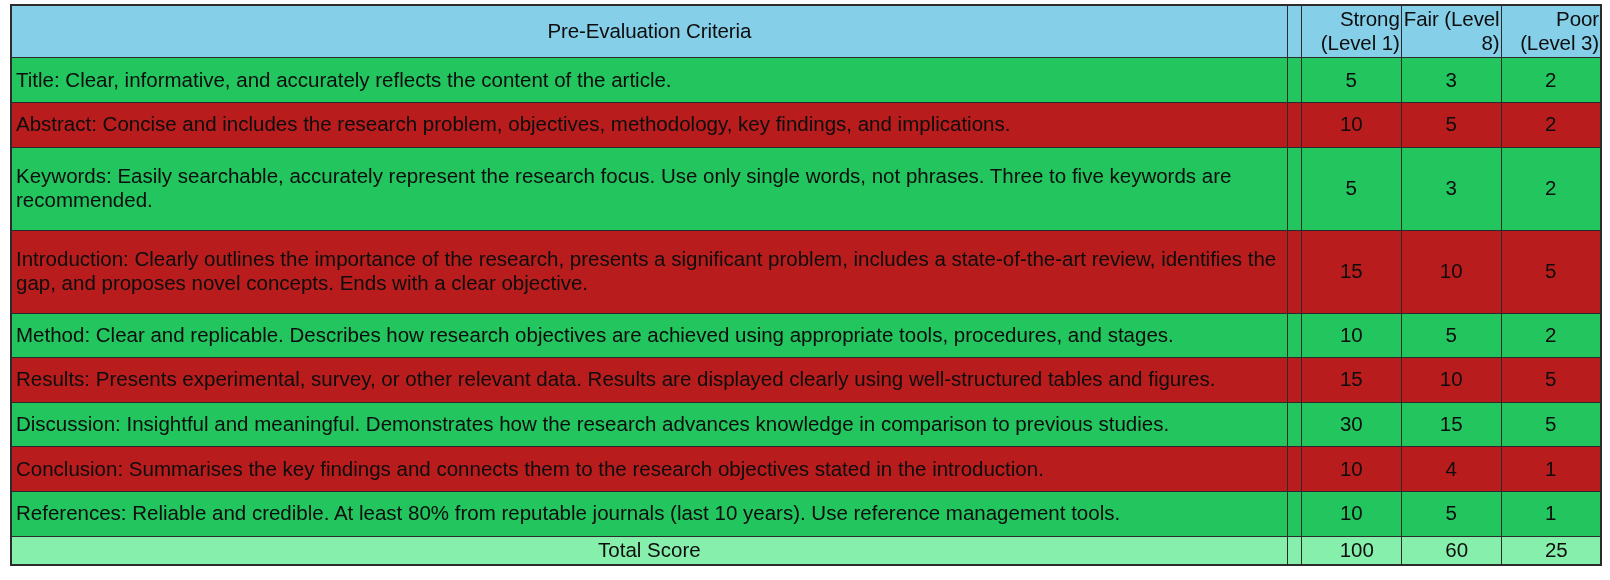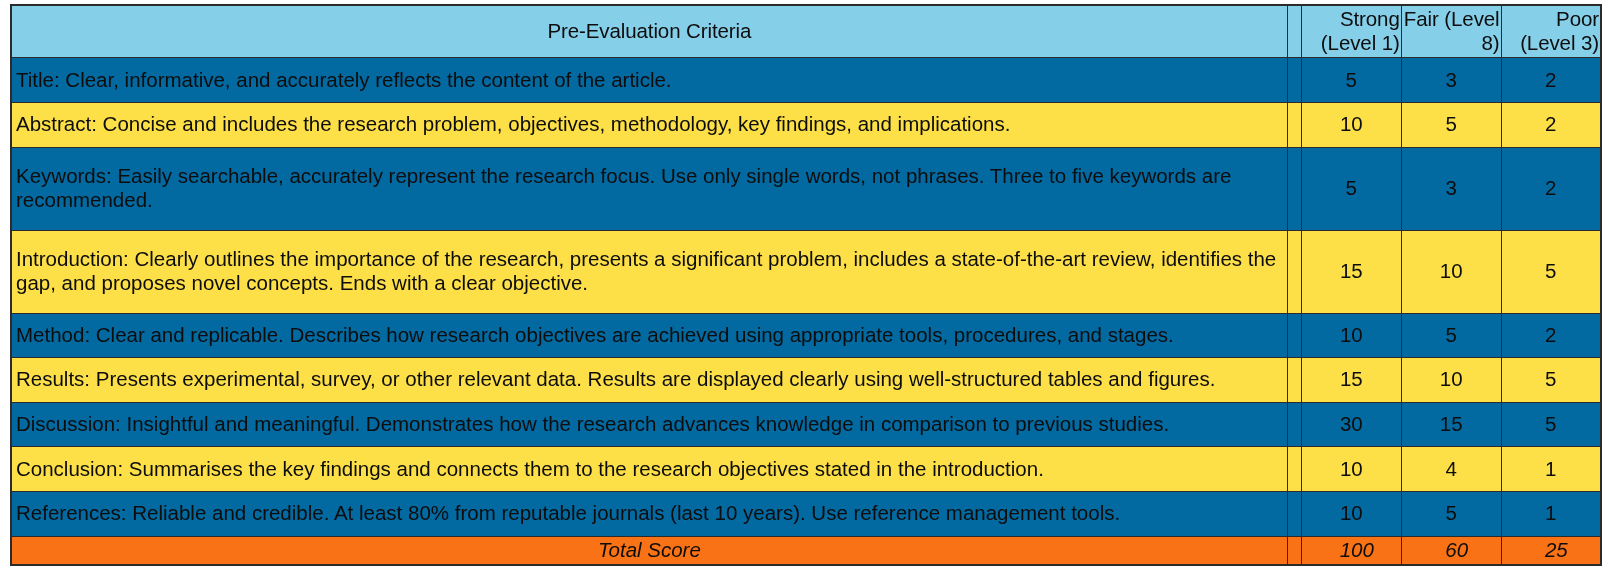--- a/index.html
+++ b/index.html
@@ -77,29 +77,28 @@
   }
   tbody td.score {
     text-align: center;
     padding-left: 1px;
     padding-right: 1px;
   }
   tbody td.gap {
     padding: 0;
   }
 
-  tbody tr.shade td { background: #fde047; }
-  tbody tr.plain td { background: #0369a1; }
+  tbody tr.shade td { background: #b91c1c; }
+  tbody tr.plain td { background: #22c55e; }
 
   
   tfoot td {
-    background: #f97316;
+    background: #86efac;
     font-weight: bold;
     font-size: 20.5px;
-    font-style: italic;
   }
   tfoot td.total-label {
     text-align: center;
   }
   tfoot td.total-score {
     text-align: center;
     padding-left: 12px;
     padding-right: 1px;
   }
   tfoot td.gap { padding: 0; }

